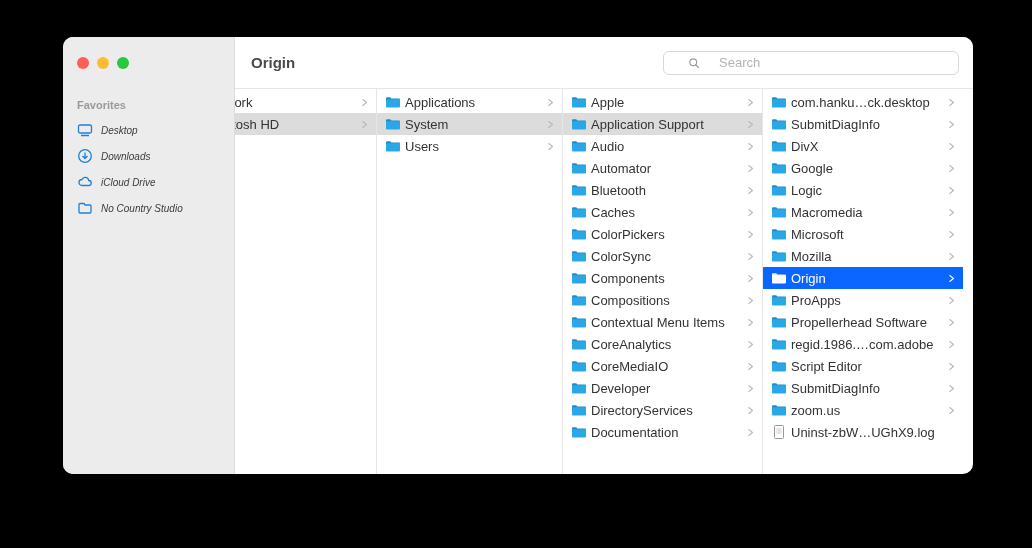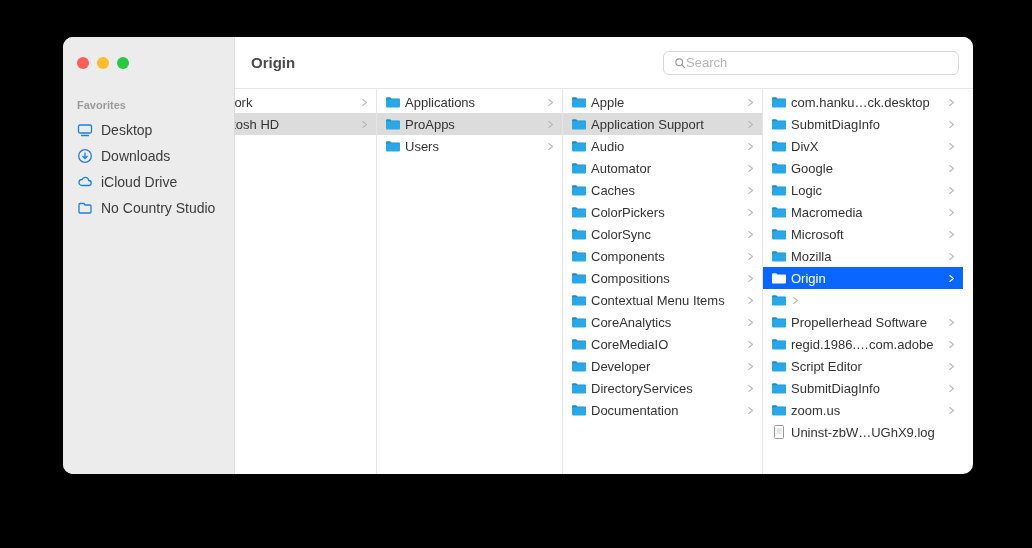--- a/index.html
+++ b/index.html
@@ -53,21 +53,21 @@
     display: flex;
     align-items: center;
     gap: 8px;
     padding: 5px 14px;
     cursor: default;
   }
   .sb-item .ico {
     width: 16px; height: 16px; display:flex; align-items:center; justify-content:center;
   }
   .sb-item .ico svg { width:16px; height:16px; }
-  .sb-item .lbl { color:#3b3b3b; font-size:14px; white-space:nowrap; overflow:hidden; text-overflow:ellipsis;}
+  .sb-item .lbl { color:#3b3b3b; font-size:10px; white-space:nowrap; overflow:hidden; text-overflow:ellipsis;font-style:italic;}
   
   .main {
     flex:1;
     display:flex;
     flex-direction:column;
     min-width:0;
   }
   .toolbar {
     height: 52px;
     display:flex;
@@ -85,22 +85,22 @@
     flex-shrink:0;
   }
   .tb-spacer { flex:1; }
   .search {
     width: 296px;
     height: 24px;
     border: 1px solid #d7d7d7;
     border-radius: 6px;
     display:flex;
     align-items:center;
-    padding: 0 10px;
-    gap:0;
+    padding: 0 24px;
+    gap:19px;
     background:#fff;
   }
   .search svg { width:12px; height:12px; flex-shrink:0; }
   .search input {
     border:none; outline:none; width:100%; font-size:13px; color:#333; background:transparent;
   }
   .search input::placeholder { color:#b4b4b4; }
   .columns {
     flex:1;
     display:flex;
@@ -250,21 +250,21 @@
               </svg>
             </span>
           </div>
           <div class="row sel-muted">
             <span class="fico">
               <svg viewBox="0 0 16 14">
                 <path class="folder-dark" d="M1 3.2 a1 1 0 0 1 1-1 h3.2 l1.2 1.4 H14 a1 1 0 0 1 1 1 v0.4 H1 Z"></path>
                 <path class="folder-blue" d="M1 4.2 H15 V11.5 a1 1 0 0 1-1 1 H2 a1 1 0 0 1-1-1 Z"></path>
               </svg>
             </span>
-            <span class="name">ProApps</span>
+            <span class="name">System</span>
             <span class="chev">
               <svg viewBox="0 0 8 10" width="6" height="9">
                 <path d="M1 1 L6 5 L1 9" fill="none" stroke="currentColor" stroke-width="1.4" stroke-linecap="round" stroke-linejoin="round"></path>
               </svg>
             </span>
           </div>
           <div class="row">
             <span class="fico">
               <svg viewBox="0 0 16 14">
                 <path class="folder-dark" d="M1 3.2 a1 1 0 0 1 1-1 h3.2 l1.2 1.4 H14 a1 1 0 0 1 1 1 v0.4 H1 Z"></path>
@@ -336,20 +336,34 @@
               </svg>
             </span>
           </div>
           <div class="row">
             <span class="fico">
               <svg viewBox="0 0 16 14">
                 <path class="folder-dark" d="M1 3.2 a1 1 0 0 1 1-1 h3.2 l1.2 1.4 H14 a1 1 0 0 1 1 1 v0.4 H1 Z"></path>
                 <path class="folder-blue" d="M1 4.2 H15 V11.5 a1 1 0 0 1-1 1 H2 a1 1 0 0 1-1-1 Z"></path>
               </svg>
             </span>
+            <span class="name">Bluetooth</span>
+            <span class="chev">
+              <svg viewBox="0 0 8 10" width="6" height="9">
+                <path d="M1 1 L6 5 L1 9" fill="none" stroke="currentColor" stroke-width="1.4" stroke-linecap="round" stroke-linejoin="round"></path>
+              </svg>
+            </span>
+          </div>
+          <div class="row">
+            <span class="fico">
+              <svg viewBox="0 0 16 14">
+                <path class="folder-dark" d="M1 3.2 a1 1 0 0 1 1-1 h3.2 l1.2 1.4 H14 a1 1 0 0 1 1 1 v0.4 H1 Z"></path>
+                <path class="folder-blue" d="M1 4.2 H15 V11.5 a1 1 0 0 1-1 1 H2 a1 1 0 0 1-1-1 Z"></path>
+              </svg>
+            </span>
             <span class="name">Caches</span>
             <span class="chev">
               <svg viewBox="0 0 8 10" width="6" height="9">
                 <path d="M1 1 L6 5 L1 9" fill="none" stroke="currentColor" stroke-width="1.4" stroke-linecap="round" stroke-linejoin="round"></path>
               </svg>
             </span>
           </div>
           <div class="row">
             <span class="fico">
               <svg viewBox="0 0 16 14">
@@ -618,20 +632,21 @@
               </svg>
             </span>
           </div>
           <div class="row">
             <span class="fico">
               <svg viewBox="0 0 16 14">
                 <path class="folder-dark" d="M1 3.2 a1 1 0 0 1 1-1 h3.2 l1.2 1.4 H14 a1 1 0 0 1 1 1 v0.4 H1 Z"></path>
                 <path class="folder-blue" d="M1 4.2 H15 V11.5 a1 1 0 0 1-1 1 H2 a1 1 0 0 1-1-1 Z"></path>
               </svg>
             </span>
+            <span class="name">ProApps</span>
             <span class="chev">
               <svg viewBox="0 0 8 10" width="6" height="9">
                 <path d="M1 1 L6 5 L1 9" fill="none" stroke="currentColor" stroke-width="1.4" stroke-linecap="round" stroke-linejoin="round"></path>
               </svg>
             </span>
           </div>
           <div class="row">
             <span class="fico">
               <svg viewBox="0 0 16 14">
                 <path class="folder-dark" d="M1 3.2 a1 1 0 0 1 1-1 h3.2 l1.2 1.4 H14 a1 1 0 0 1 1 1 v0.4 H1 Z"></path>

